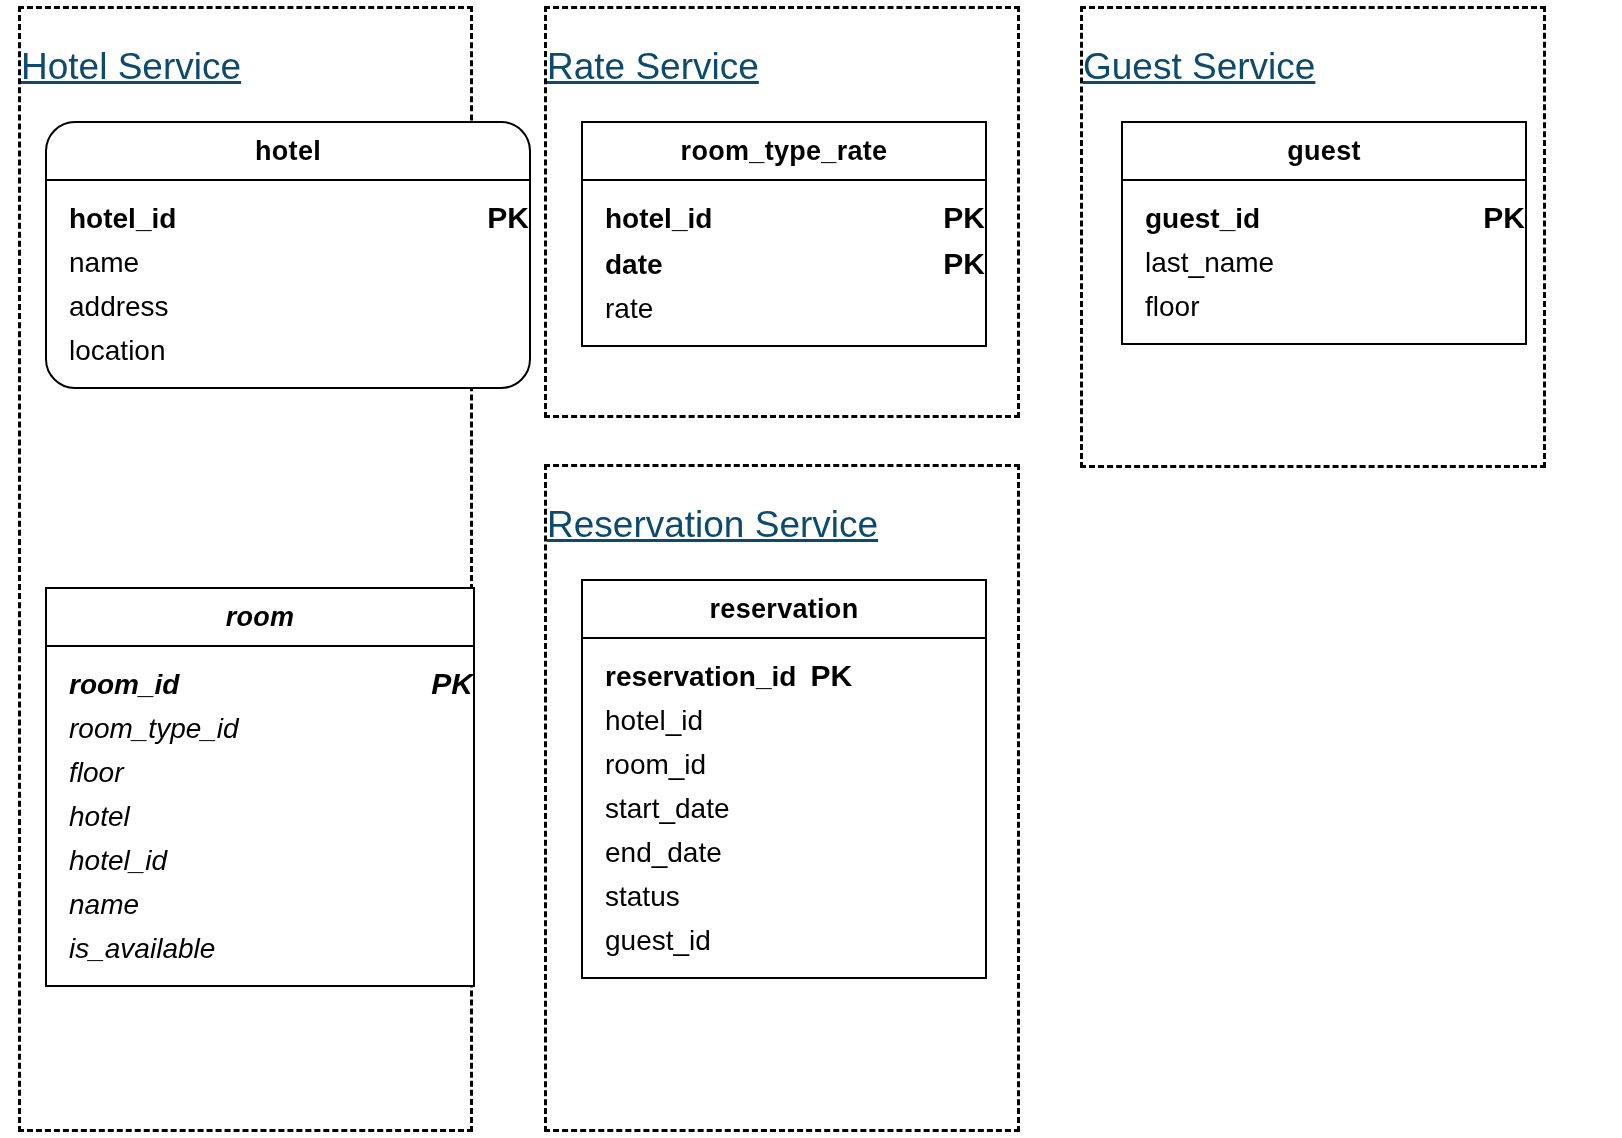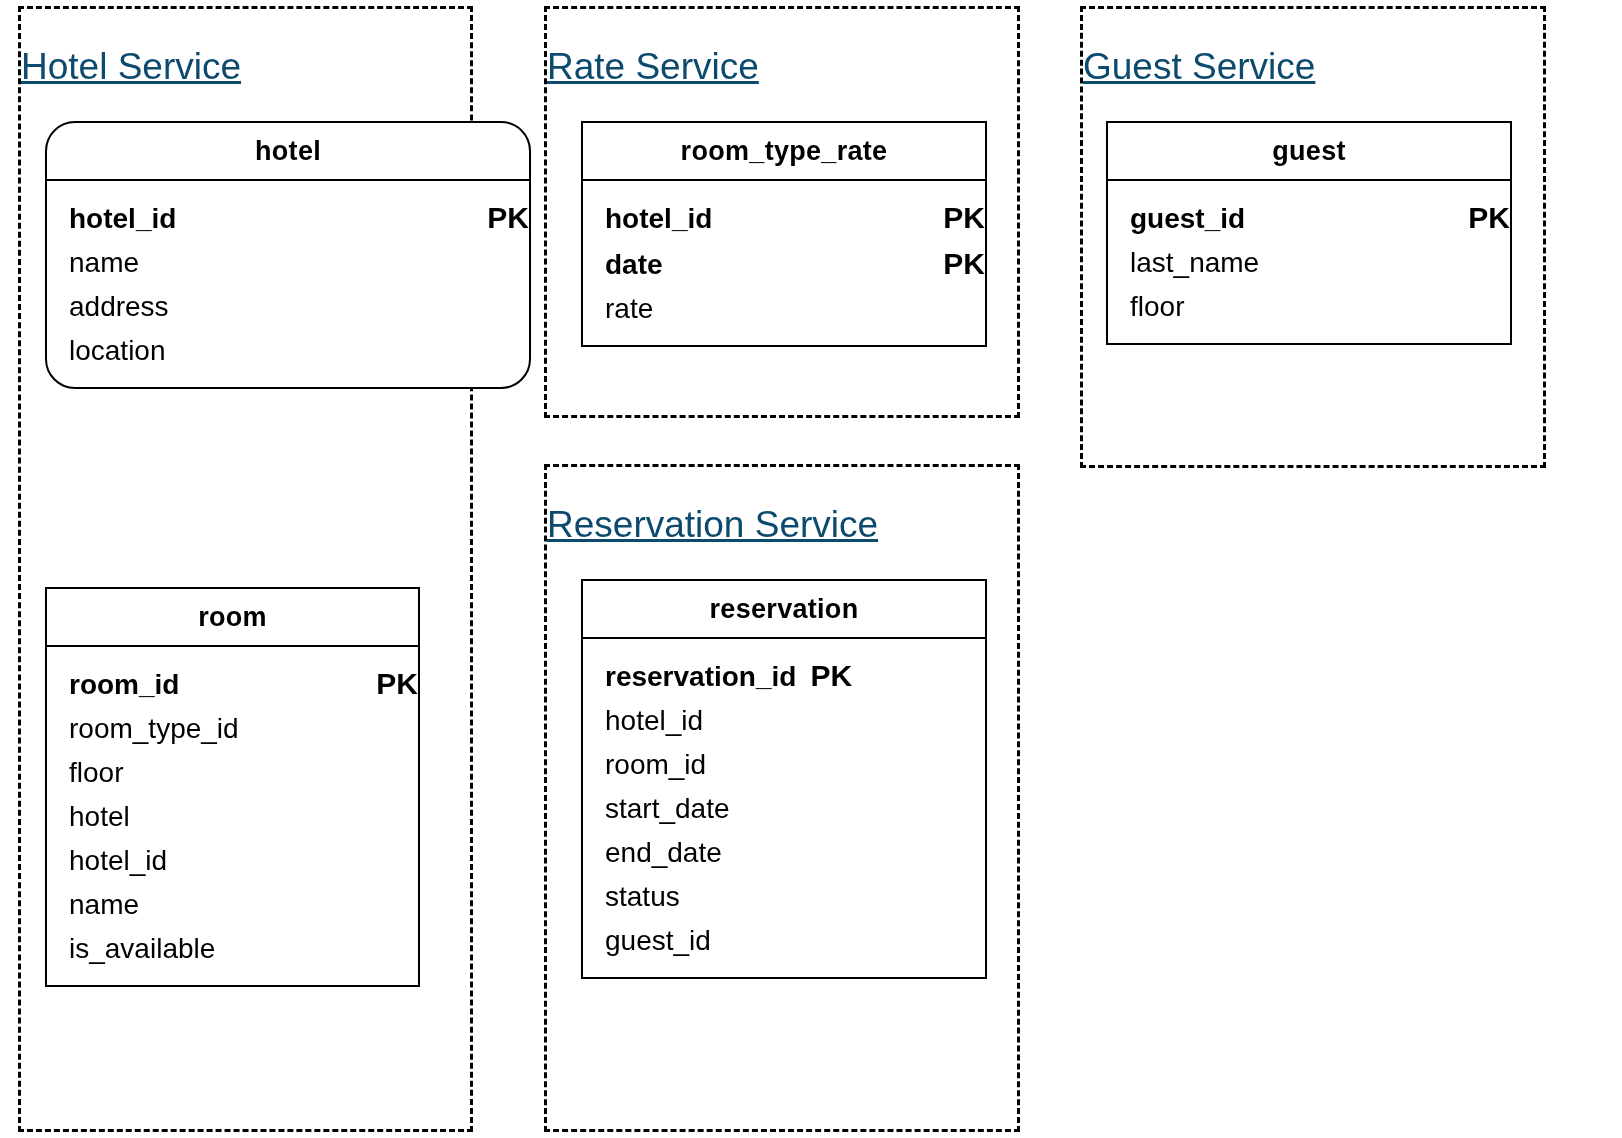--- a/index.html
+++ b/index.html
@@ -73,23 +73,23 @@
   #svc-rate         { left: 544px;  top: 6px;    width: 476px; height: 412px; }
   #svc-guest        { left: 1080px; top: 6px;    width: 466px; height: 462px; }
   #svc-reservation  { left: 544px;  top: 464px;  width: 476px; height: 668px; }
 
   #svc-hotel .service-title,
   #svc-rate .service-title,
   #svc-guest .service-title { margin-top: 38px; }
   #svc-reservation .service-title { margin-top: 38px; }
 
   #ent-hotel       { position: absolute; left: 24px;  top: 112px; width: 486px; border-radius: 30px; }
-  #ent-room        { position: absolute; left: 24px;  top: 578px; width: 375px; }
+  #ent-room        { position: absolute; left: 24px;  top: 578px; width: 430px; font-style: italic; }
   #ent-roomtyperate{ position: absolute; left: 34px;  top: 112px; width: 406px; }
-  #ent-guest       { position: absolute; left: 23px;  top: 112px; width: 406px; }
+  #ent-guest       { position: absolute; left: 38px;  top: 112px; width: 406px; }
   #ent-reservation { position: absolute; left: 34px;  top: 112px; width: 406px; }
 
   .pk-col-wide .pk { margin-left: 14px; }
 </style>
 </head>
 <body>
 
 <div id="canvas">
 
   <div class="service" id="svc-hotel">

